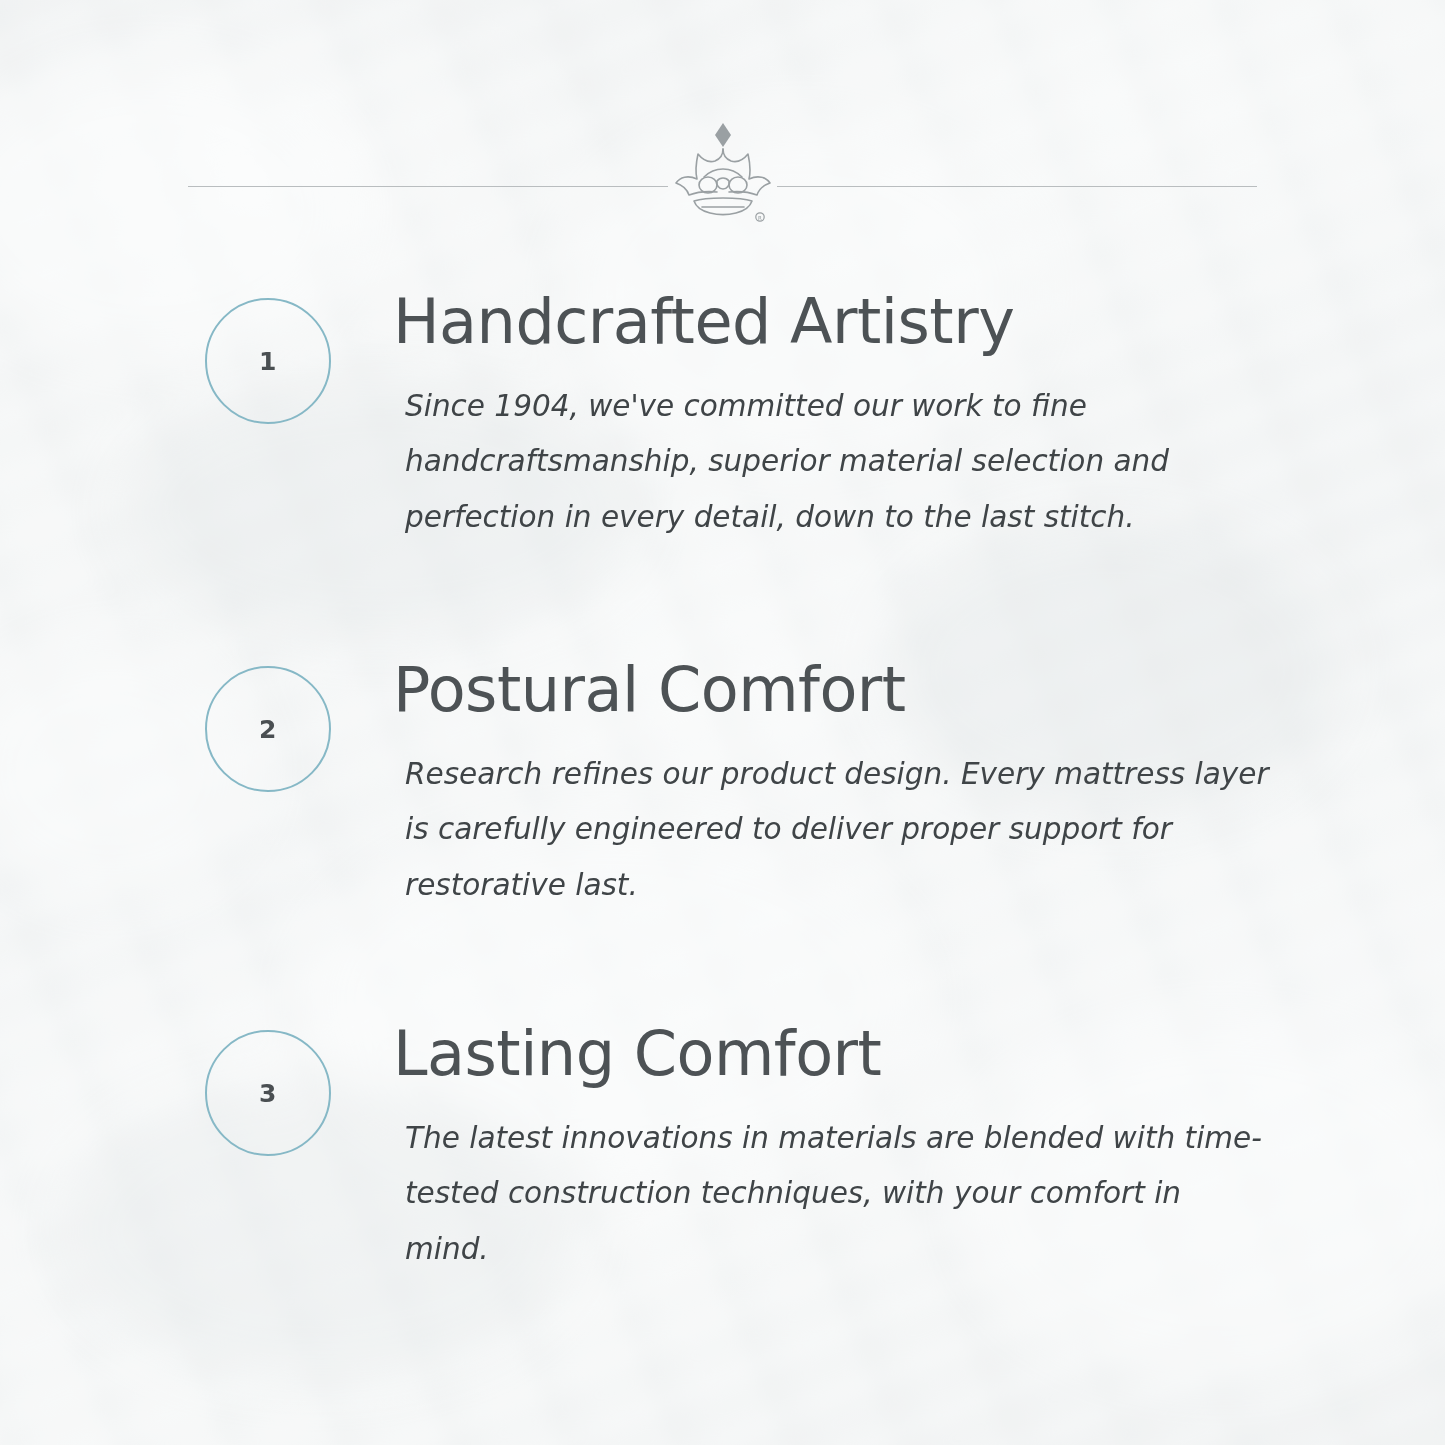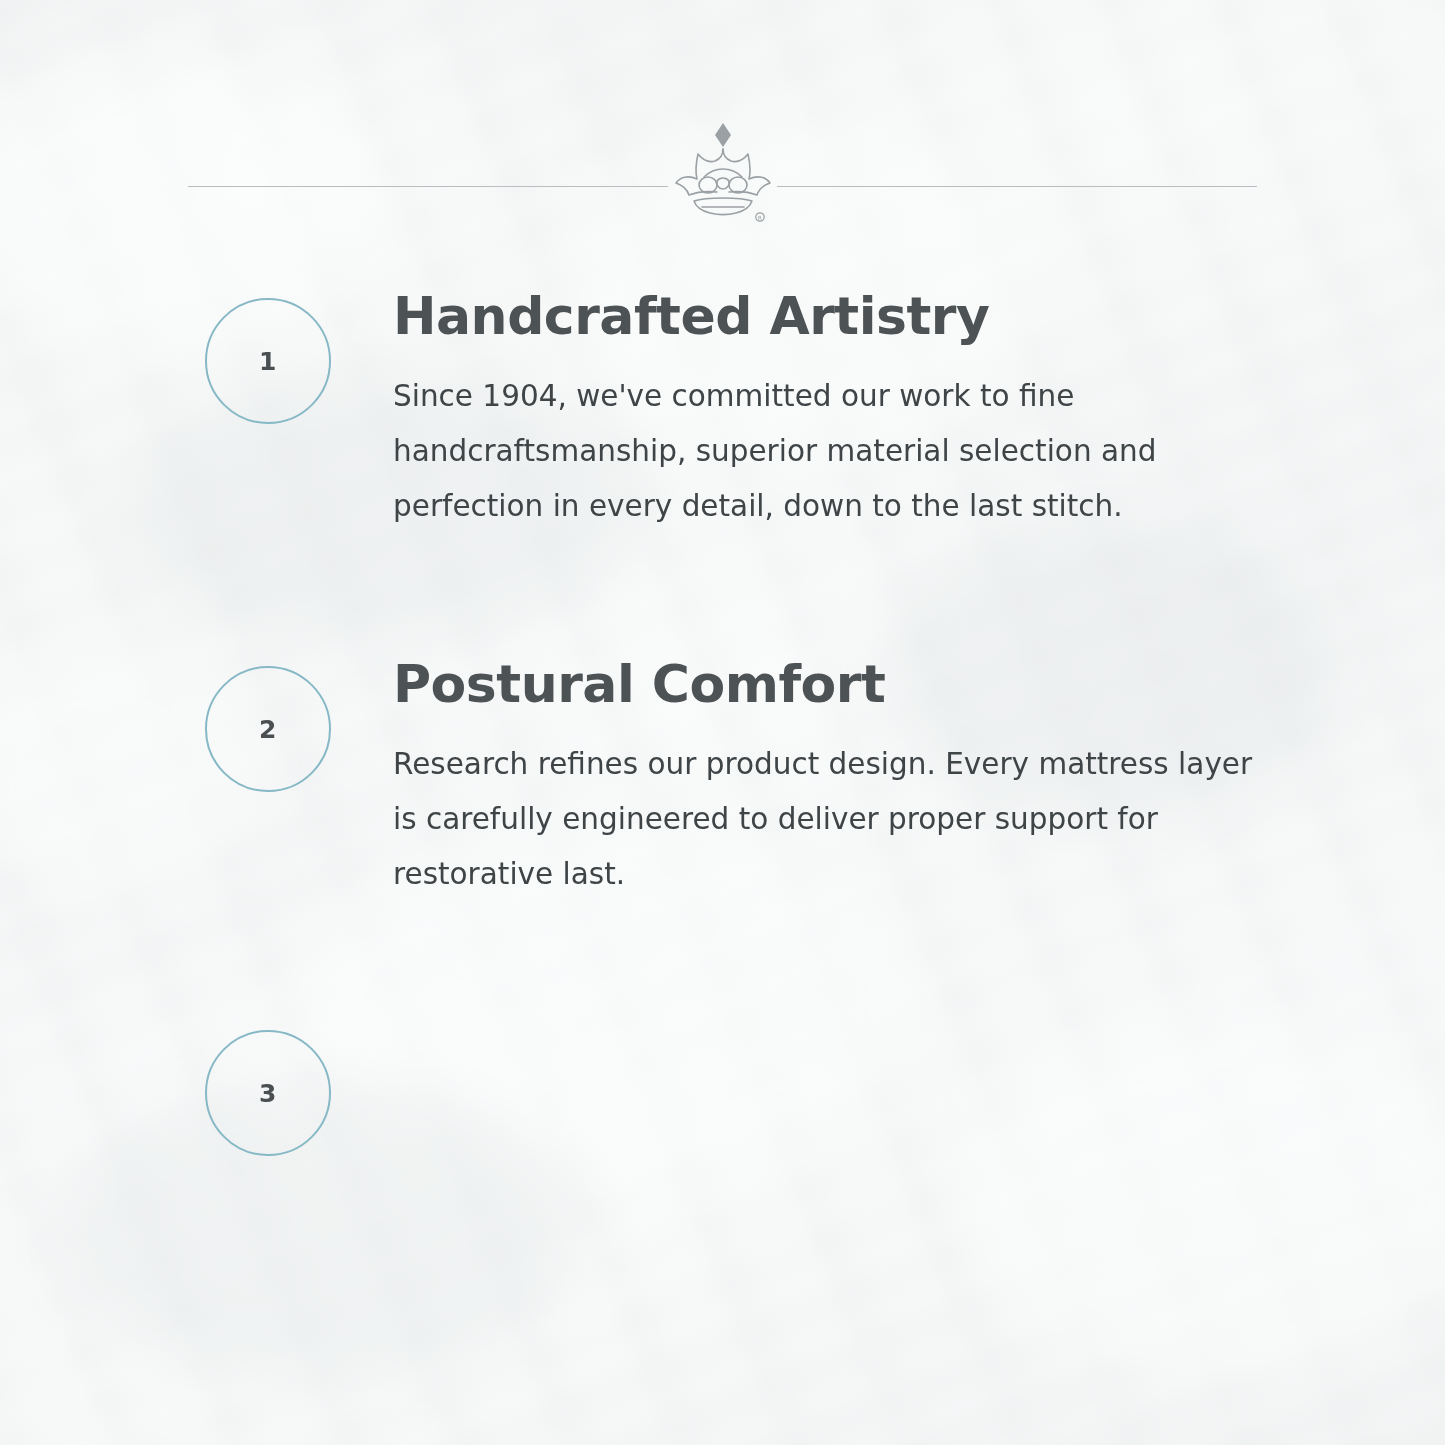--- a/index.html
+++ b/index.html
@@ -141,36 +141,37 @@
     letter-spacing: 0.5px;
   }
 
   .feature-text {
     margin-left: 62px;
     padding-top: 0;
     max-width: 890px;
   }
   .feature-title {
     font-family: "DejaVu Sans", sans-serif;
-    font-weight: 700;
-    font-size: 52px;
+    font-weight: 400;
+    font-size: 62px;
     line-height: 1.02;
     color: #4d5255;
     letter-spacing: -0.5px;
     margin: 0 0 26px 0;
     white-space: nowrap;
   }
   .feature-body {
     font-family: "DejaVu Sans", sans-serif;
     font-weight: 400;
     font-size: 29.5px;
     line-height: 1.87;
     color: #3f4447;
-    margin: 0;
+    margin: 12px;
     max-width: 880px;
+    font-style: italic;
   }
 </style>
 </head>
 <body>
 
 <div class="canvas">
 
   <div class="bg"></div>
   <div class="bg-streaks"></div>
   <div class="bg-blobs">
@@ -227,16 +228,20 @@
       <div class="feature-text">
         <h2 class="feature-title">Postural Comfort</h2>
         <p class="feature-body">Research refines our product design. Every mattress layer is carefully engineered to deliver proper support for restorative last.</p>
       </div>
     </div>
 
     <div class="feature feature-3">
       <div class="numcircle">
         <span>3</span>
       </div>
+      <div class="feature-text">
+        <h2 class="feature-title">Lasting Comfort</h2>
+        <p class="feature-body">The latest innovations in materials are blended with time-tested construction techniques, with your comfort in mind.</p>
+      </div>
     </div>
 
   </div>
 </div>
 
 </body></html>

